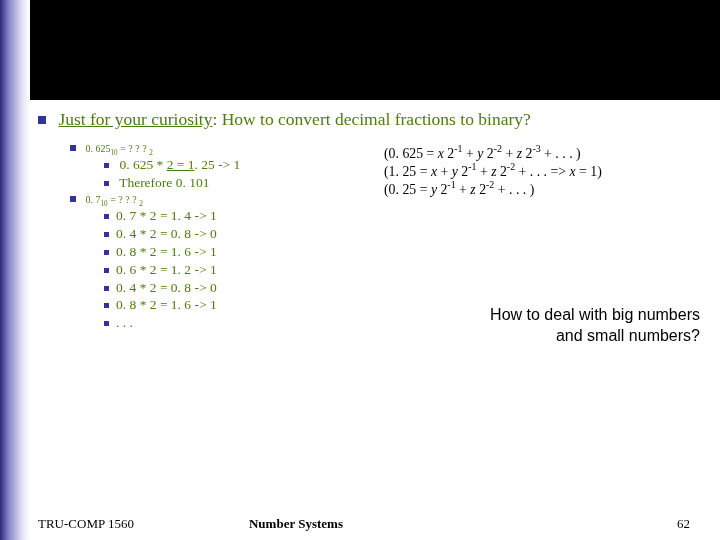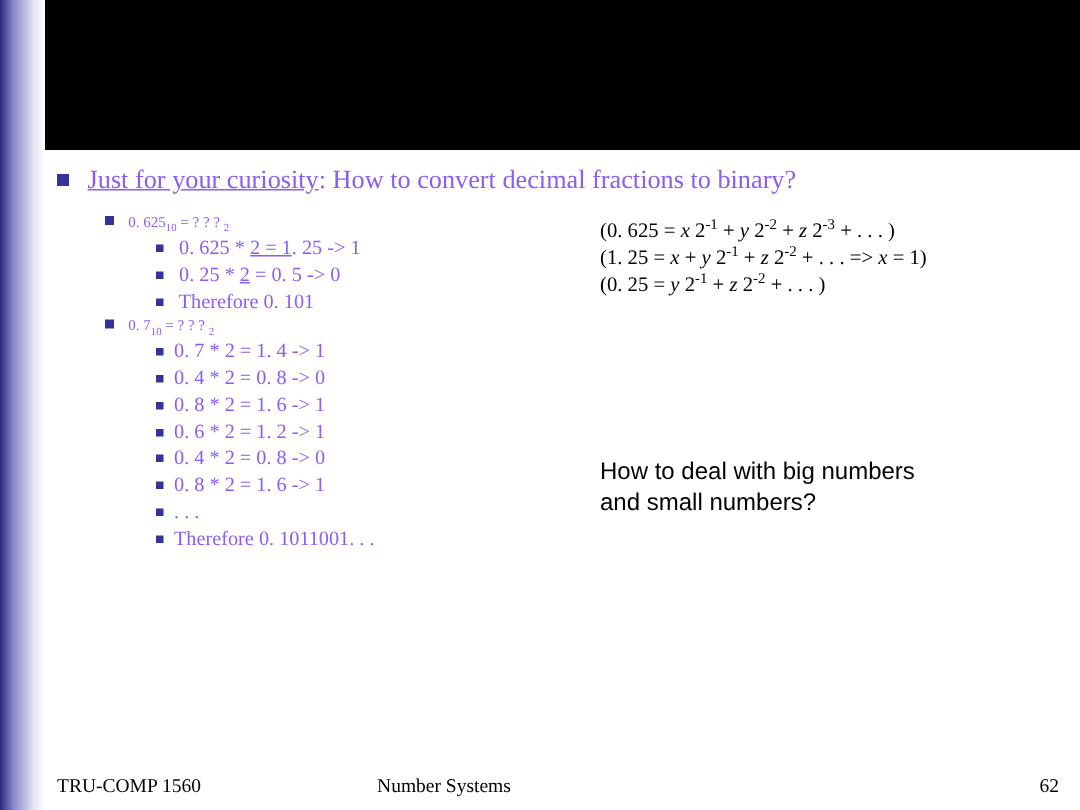--- a/index.html
+++ b/index.html
@@ -32,21 +32,21 @@
     height: 540px;
     background: linear-gradient(to right, #2a2a7a 0%, #8888cc 30%, #e4e4f4 75%, #ffffff 100%);
   }
   .content {
     position: absolute;
     left: 38px;
     top: 108px;
     width: 672px;
     height: 412px;
     font-size: 14.5px;
-    color: #8b5cf6;
+    color: #4d7c0f;
   }
   .bullet {
     display: inline-block;
     width: 8px;
     height: 8px;
     background: #333399;
     margin-right: 8px;
     transform: translateY(-1px);
   }
   .bullet.sm {
@@ -82,34 +82,34 @@
   .line {
     line-height: 1.32;
     font-size: 13.5px;
   }
   .head2 {
     line-height: 1.55;
     font-size: 10px;
   }
   .right-notes {
     position: absolute;
-    left: 400px;
+    left: 384px;
     top: 145px;
     width: 315px;
     font-size: 13.8px;
     line-height: 1.32;
     font-style: normal;
   }
   .ital { font-style: italic; }
   .big-q {
     position: absolute;
     left: 400px;
     top: 305px;
     width: 300px;
-    text-align: left;
+    text-align: right;
     font-family: Arial, Helvetica, sans-serif;
     font-size: 16px;
     line-height: 1.3;
   }
   .footer {
     position: absolute;
     bottom: 8px;
     left: 0;
     width: 720px;
     font-size: 13px;
@@ -119,26 +119,26 @@
     position: absolute;
     left: 38px;
     bottom: 0;
   }
   .footer-center {
     position: absolute;
     left: 0;
     width: 592px;
     text-align: center;
     bottom: 0;
-    font-weight: normal;
+    font-weight: bold;
     margin-top: 34px;
   }
   .footer-right {
     position: absolute;
-    right: 14px;
+    right: 30px;
     bottom: 0;
   }
 </style>
 </head>
 <body>
 
 <div class="slide">
   <div class="top-band"></div>
   <div class="left-band"></div>
 
@@ -149,42 +149,37 @@
       <span class="und">Just for your curiosity</span><span>: How to convert decimal fractions to binary?</span>
     </div>
 
     <div class="lvl1 head2">
       <span class="bullet sm"></span>
       <span>0. 625</span><span class="sub">10</span><span> = ? ? ? </span><span class="sub">2</span>
     </div>
     <div class="lvl2 line">
       <span class="bullet xs"></span>
       <span>0. 625 * </span><span class="und">2 = 1</span><span>. 25 -&gt; 1</span>
-    </div>
-    <div class="lvl2 line">
-      <span class="bullet xs"></span>
-      <span>0. 25 * </span><span class="und">2</span><span> = 0. 5 -&gt; 0</span>
     </div>
     <div class="lvl2 line">
       <span class="bullet xs"></span>
       <span>Therefore 0. 101</span>
     </div>
 
     <div class="lvl1 head2">
       <span class="bullet sm"></span>
       <span>0. 7</span><span class="sub">10</span><span> = ? ? ? </span><span class="sub">2</span>
     </div>
     <div class="lvl2 line"><span class="bullet xs"></span><span>0. 7 * 2 = 1. 4 -&gt; 1</span></div>
     <div class="lvl2 line"><span class="bullet xs"></span><span>0. 4 * 2 = 0. 8 -&gt; 0</span></div>
     <div class="lvl2 line"><span class="bullet xs"></span><span>0. 8 * 2 = 1. 6 -&gt; 1</span></div>
     <div class="lvl2 line"><span class="bullet xs"></span><span>0. 6 * 2 = 1. 2 -&gt; 1</span></div>
     <div class="lvl2 line"><span class="bullet xs"></span><span>0. 4 * 2 = 0. 8 -&gt; 0</span></div>
     <div class="lvl2 line"><span class="bullet xs"></span><span>0. 8 * 2 = 1. 6 -&gt; 1</span></div>
     <div class="lvl2 line"><span class="bullet xs"></span><span>. . .</span></div>
-    <div class="lvl2 line"><span class="bullet xs"></span><span>Therefore 0. 1011001. . .</span></div>
 
   </div>
 
   <div class="right-notes">
     <div>
       <span>(0. 625 = </span><span class="ital">x</span><span> 2</span><span class="sup">-1</span><span> + </span><span class="ital">y</span><span> 2</span><span class="sup">-2</span><span> + </span><span class="ital">z</span><span> 2</span><span class="sup">-3</span><span> + . . . )</span>
     </div>
     <div>
       <span>(1. 25 = </span><span class="ital">x</span><span> + </span><span class="ital">y</span><span> 2</span><span class="sup">-1</span><span> + </span><span class="ital">z</span><span> 2</span><span class="sup">-2</span><span> + . . .  =&gt; </span><span class="ital">x</span><span> = 1)</span>
     </div>

